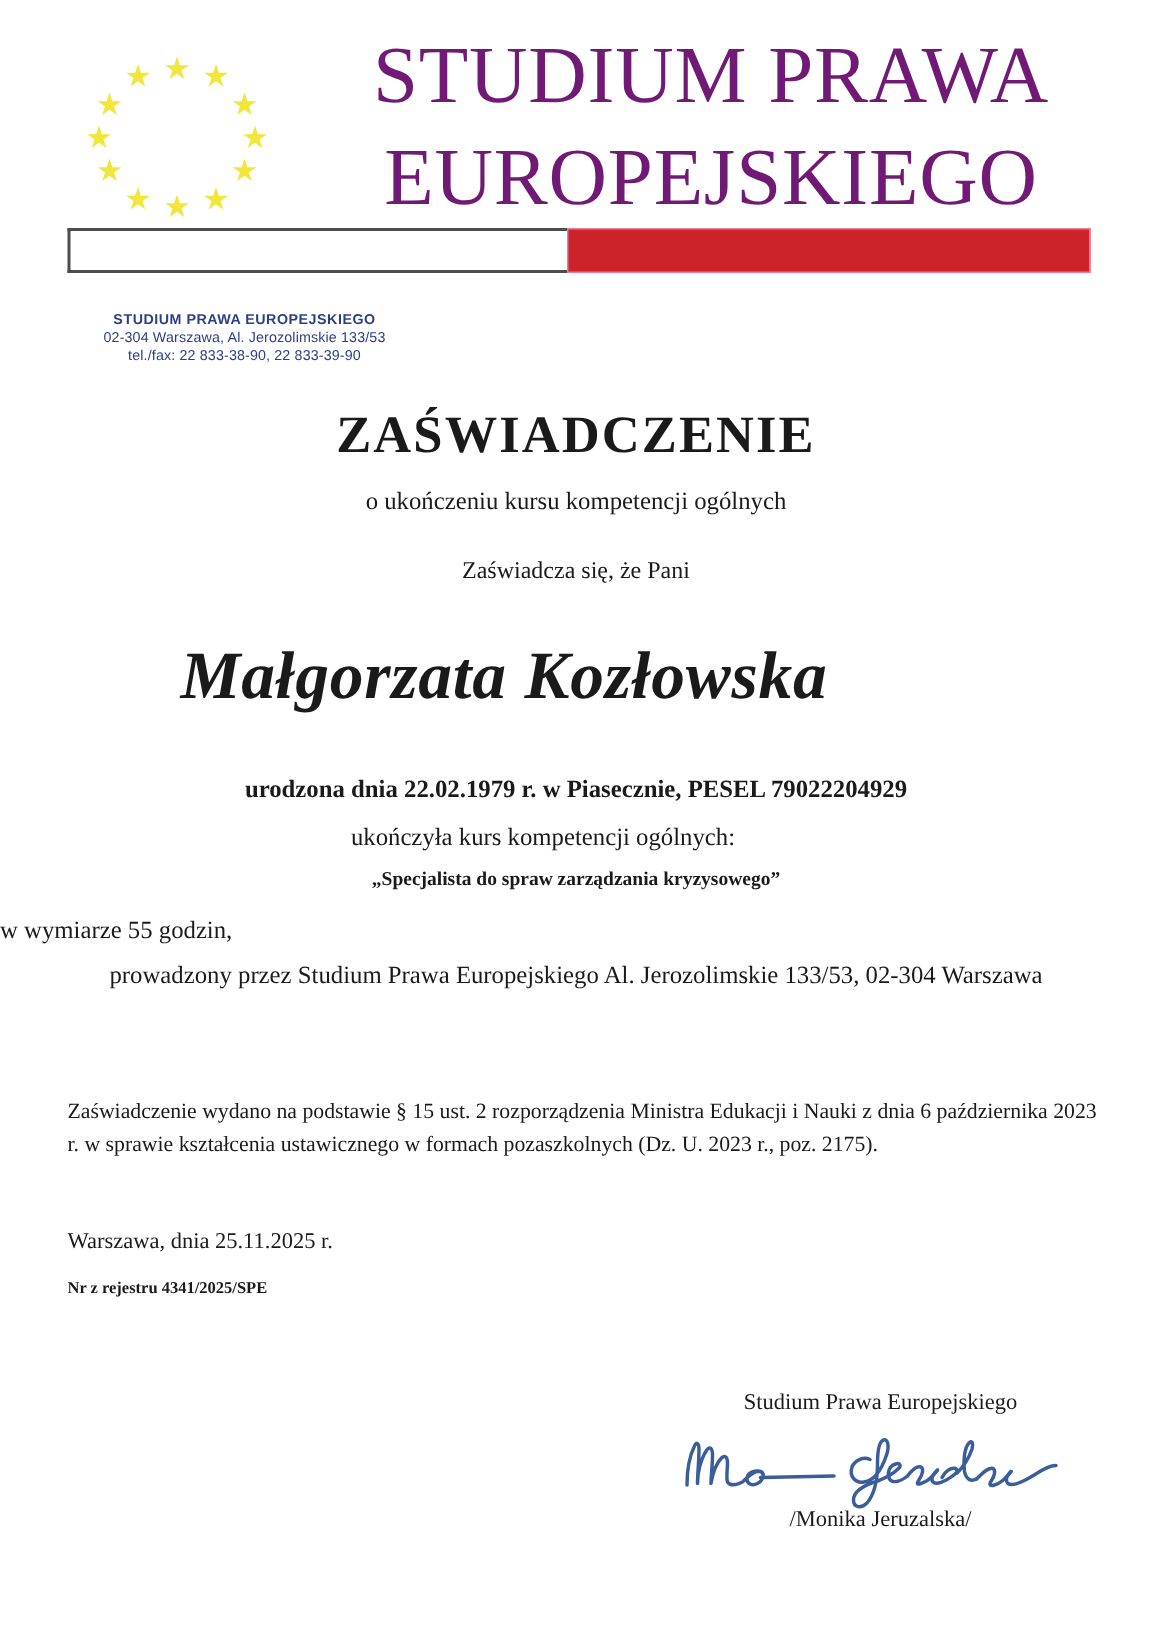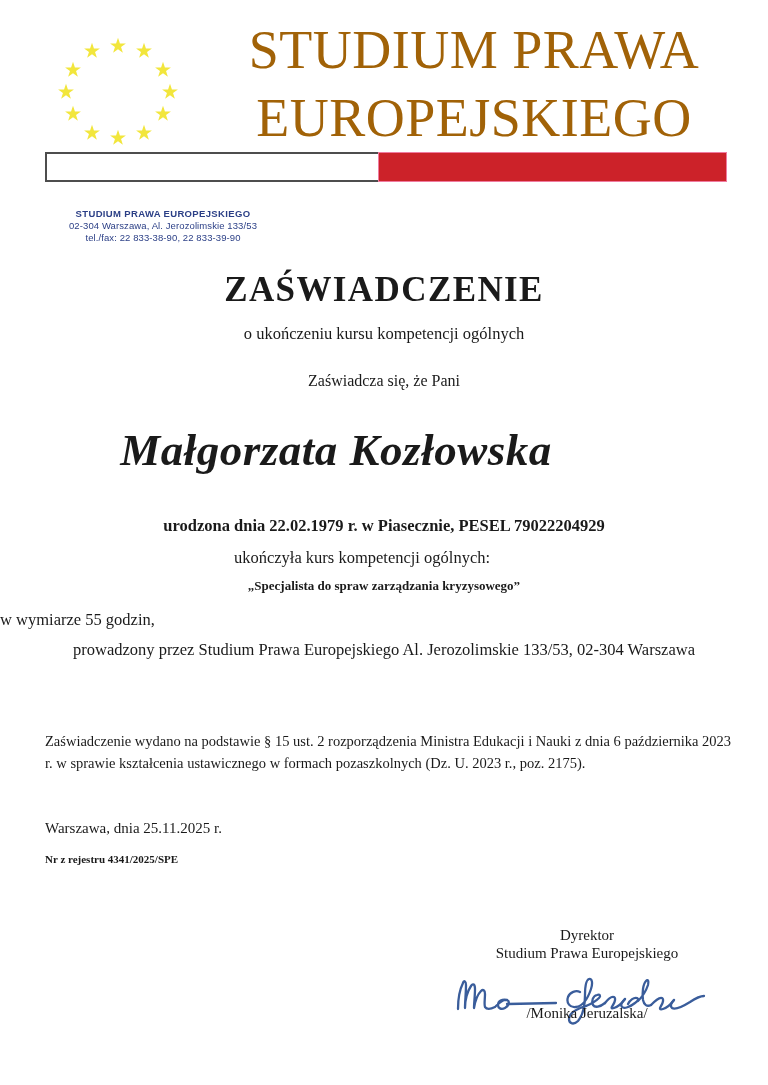--- a/index.html
+++ b/index.html
@@ -35,21 +35,21 @@
   }
   .eu-stars svg { display: block; width: 148px; height: 120px; }
 
   .logo-text {
     position: absolute;
     left: 196px;
     top: 24px;
     width: 556px;
     text-align: center;
     font-family: "Liberation Serif", "DejaVu Serif", serif;
-    color: #a16207;
+    color: #701a75;
     line-height: 0.98;
   }
   .logo-line1 {
     font-size: 54px;
     letter-spacing: 0.5px;
     white-space: nowrap;
     display: block;
   }
   .logo-line2 {
     font-size: 54px;
@@ -325,21 +325,20 @@
 <div class="course-title">„Specjalista do spraw zarządzania kryzysowego”</div>
 <div class="line-hours">w wymiarze 55 godzin,</div>
 <div class="line-provider">prowadzony przez Studium Prawa Europejskiego Al. Jerozolimskie 133/53, 02-304 Warszawa</div>
 
 <div class="legal-basis">Zaświadczenie wydano na podstawie § 15 ust. 2 rozporządzenia Ministra Edukacji i Nauki z dnia 6 października 2023 r. w sprawie kształcenia ustawicznego w formach pozaszkolnych (Dz. U. 2023 r., poz. 2175).</div>
 
 <div class="issue-place">Warszawa, dnia 25.11.2025 r.</div>
 <div class="registry-number">Nr z rejestru 4341/2025/SPE</div>
 
 <div class="signature-block">
-  <span class="sig-role">Dyrektor</span>
   <span class="sig-org">Studium Prawa Europejskiego</span>
 
   <div class="signature-image">
     <svg viewBox="0 0 318 62" xmlns="http://www.w3.org/2000/svg">
       <g fill="none" stroke="#3a5d9b" stroke-width="2.3" stroke-linecap="round" stroke-linejoin="round">
         <path d="M30 44 C30 34, 32 24, 35 18 C36 15, 38 16, 38 20 C38 28, 37 36, 37 43 C37 36, 39 27, 43 21 C45 18, 47 19, 47 24 C47 31, 46 38, 46 43 C47 37, 49 30, 53 26 C55 24, 57 25, 57 29 C57 34, 56 39, 57 42 C59 45, 63 44, 67 42"></path>
         <path d="M68 41 C72 37, 76 34, 79 35 C82 36, 81 41, 77 43 C73 45, 70 43, 70 40 C70 36, 74 34, 79 35"></path>
         <path d="M79 39 L128 38"></path>
         <path d="M152 27 C148 25, 142 27, 140 32 C138 38, 142 43, 148 42 C155 41, 160 33, 163 24 C165 18, 164 13, 161 14 C158 15, 157 22, 157 30 C157 40, 155 50, 150 56 C146 60, 141 59, 141 54 C141 48, 148 44, 158 41"></path>
         <path d="M158 41 C163 39, 168 36, 171 33 C173 31, 172 29, 169 30 C165 31, 163 36, 165 40 C167 43, 172 42, 177 38"></path>

